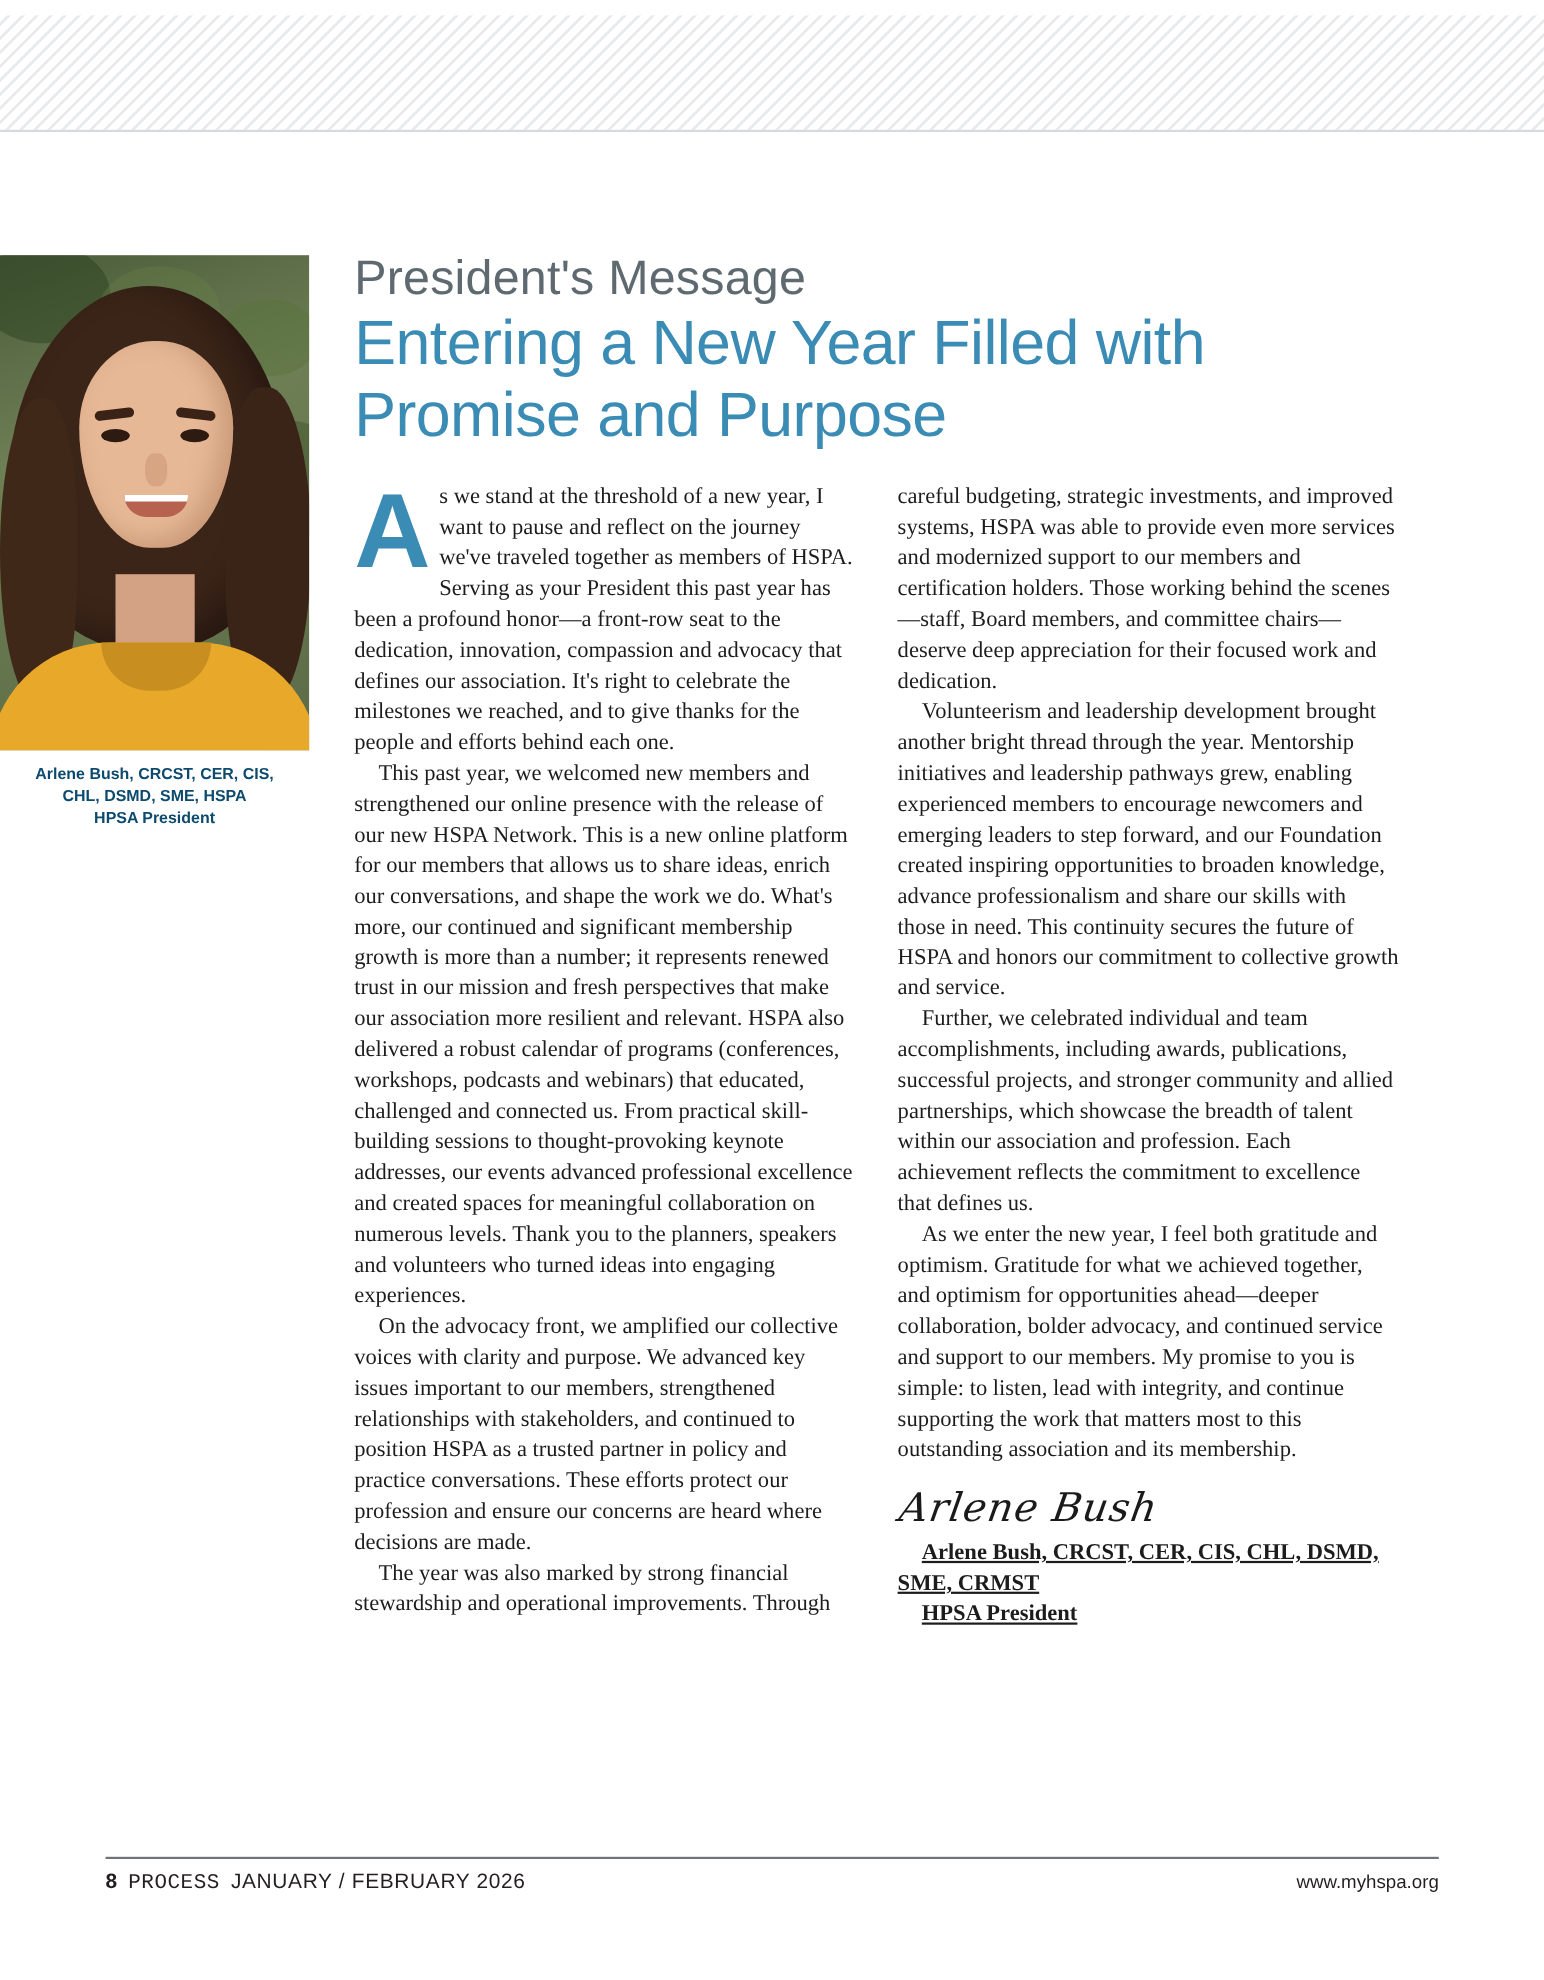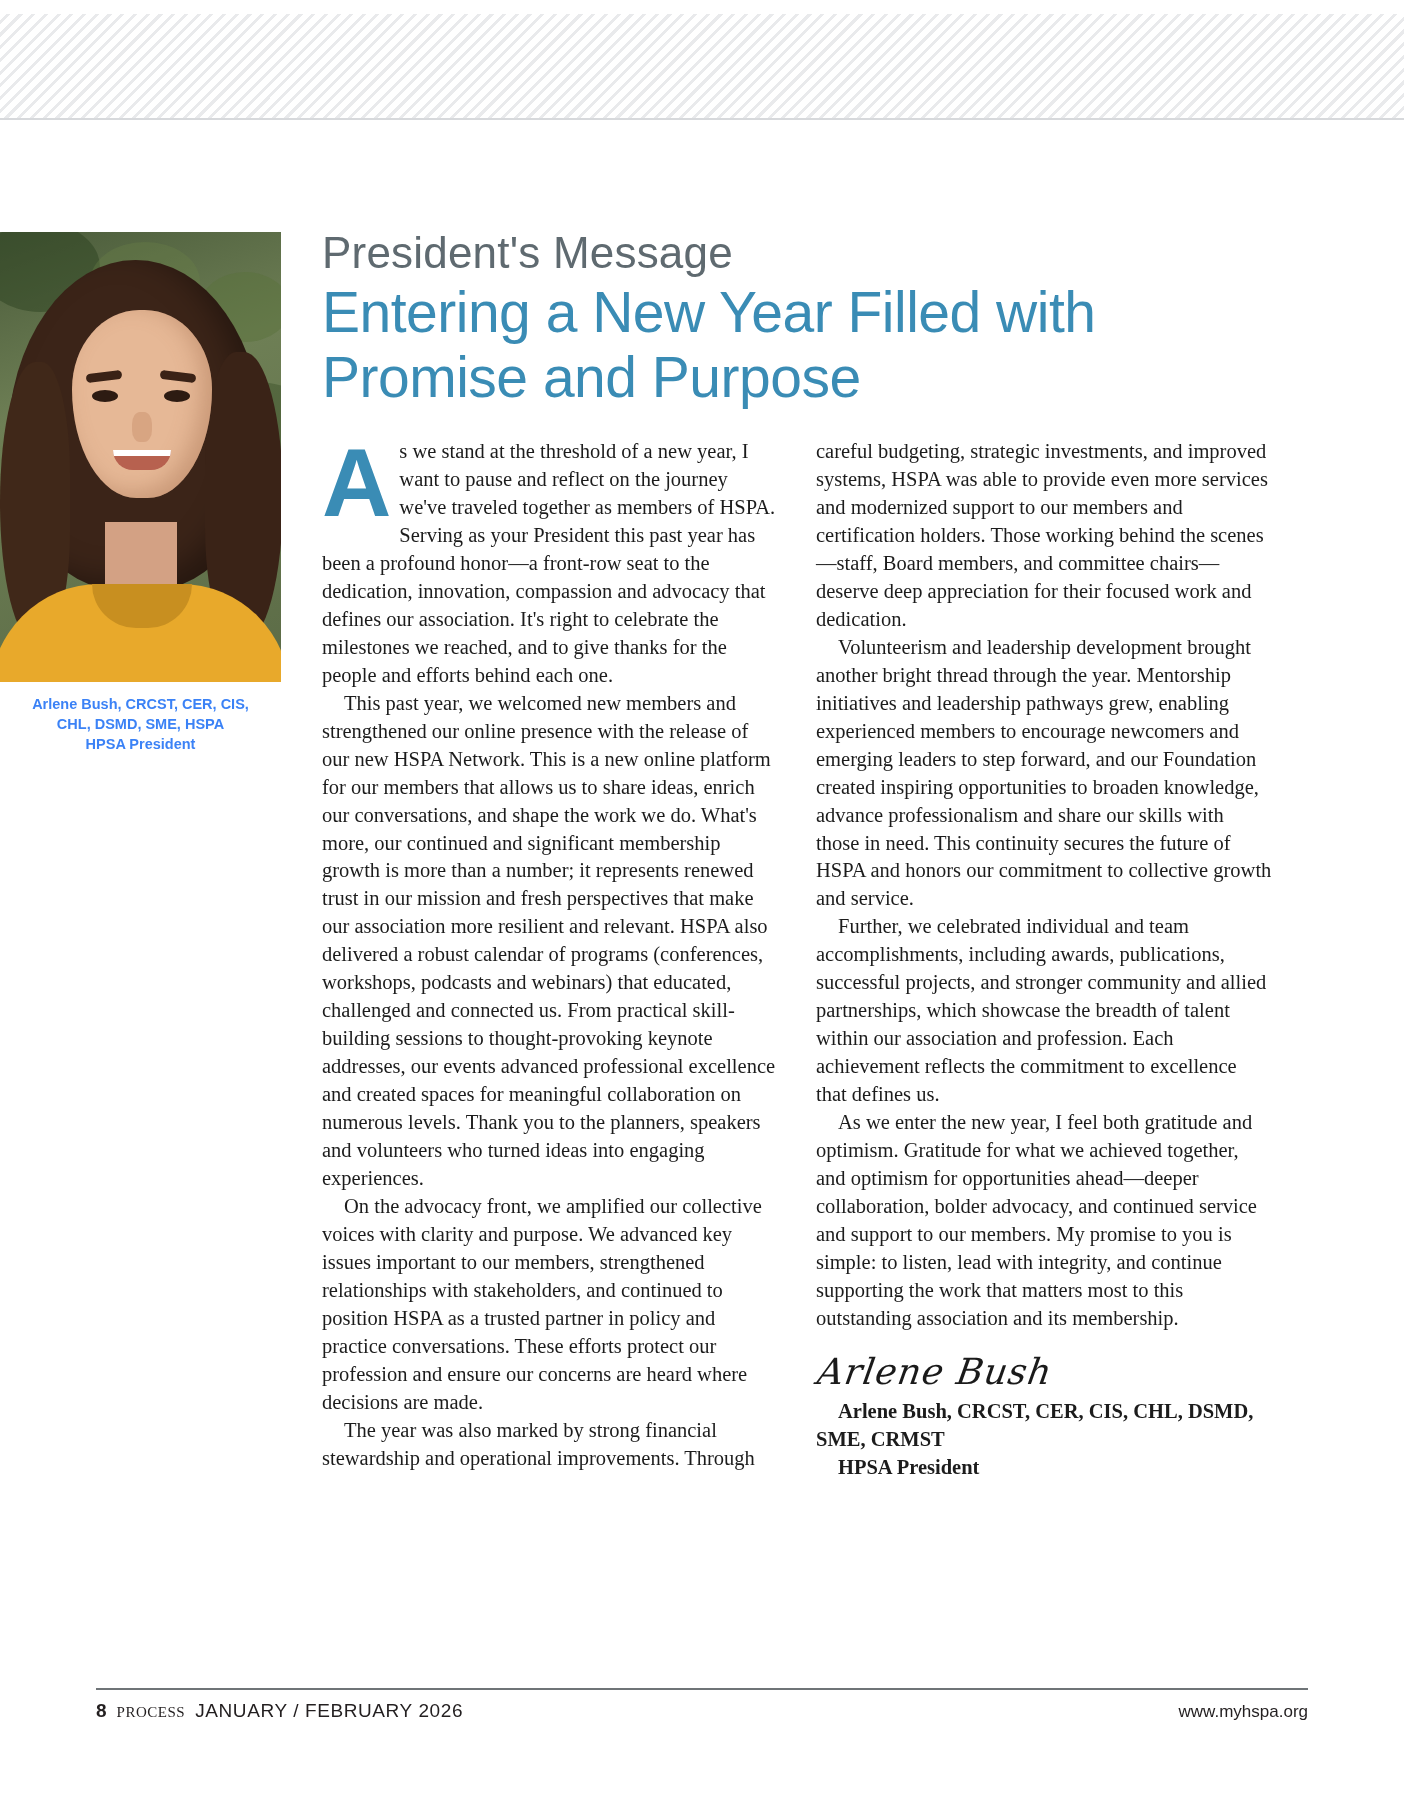--- a/index.html
+++ b/index.html
@@ -157,21 +157,21 @@
     background: #c88f20;
     border-radius: 0 0 60px 60px;
   }
 
   .photo-caption {
     margin-top: 12px;
     text-align: center;
     font-family: "Liberation Sans", sans-serif;
     font-size: 14.5px;
     line-height: 1.38;
-    color: #3b82f6;
+    color: #0c4a6e;
     font-weight: 600;
     padding: 0 16px;
   }
 
   
   .article {
     position: absolute;
     left: 322px;
     top: 228px;
     width: 950px;
@@ -237,20 +237,21 @@
     transform: skewX(-9deg);
     margin: 0 0 6px 2px;
   }
   .sign-name, .sign-title {
     font-family: "Liberation Sans", sans-serif;
     font-size: 14.5px;
     font-weight: 700;
     color: #231f20;
     margin: 0;
     line-height: 1.9;
+    text-decoration: underline;
   }
 
   
   .footer-rule {
     position: absolute;
     left: 96px;
     top: 1688px;
     width: 1212px;
     height: 2px;
     background: #6f7477;
@@ -269,22 +270,22 @@
     align-items: baseline;
     gap: 10px;
     font-family: "Liberation Sans", sans-serif;
     color: #231f20;
   }
   .folio {
     font-weight: 700;
     font-size: 19px;
   }
   .pubname {
-    font-family: Liberation Serif, serif;
-    font-size: 15px;
+    font-family: Liberation Mono, monospace;
+    font-size: 19px;
     letter-spacing: 0.5px;
   }
   .issue {
     font-size: 19px;
     letter-spacing: 0.6px;
   }
   .footer-right {
     font-family: "Liberation Sans", sans-serif;
     font-size: 17px;
     color: #231f20;

